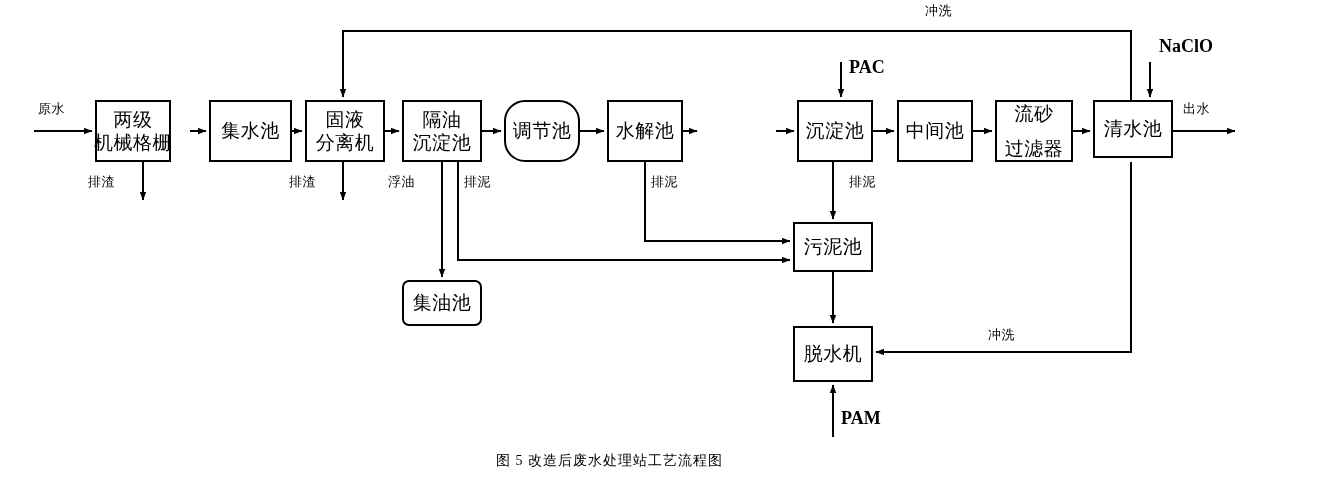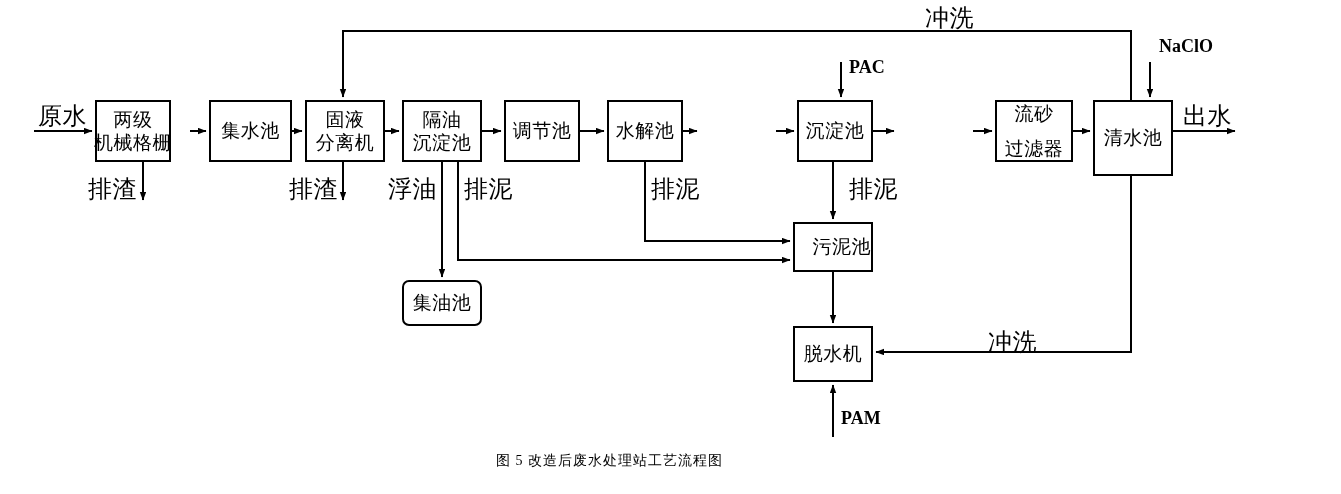--- a/index.html
+++ b/index.html
@@ -37,21 +37,21 @@
     font-size: 19px;
     line-height: 1.22;
     color: #000000;
     letter-spacing: 0.5px;
     z-index: 3;
   }
   .node span { display: block; white-space: nowrap; }
   .edge-label {
     position: absolute;
     font-family: Liberation Serif, serif;
-    font-size: 24px;
+    font-size: 13px;
     color: #000000;
     white-space: nowrap;
     letter-spacing: 0.5px;
     z-index: 4;
   }
   .edge-label.lat {
     font-family: "Liberation Serif", "DejaVu Serif", serif;
     font-weight: bold;
     font-size: 18px;
     letter-spacing: 0;
@@ -135,48 +135,51 @@
   <div class="node" style="left:305px; top:100px; width:80px; height:62px;">
     <span>固液</span>
     <span>分离机</span>
   </div>
 
   <div class="node" style="left:402px; top:100px; width:80px; height:62px;">
     <span>隔油</span>
     <span>沉淀池</span>
   </div>
 
-  <div class="node" style="left:504px; top:100px; width:76px; height:62px;">
+  <div class="node" style="left:504px; top:100px; width:76px; height:62px;border-radius:21px;">
     <span>调节池</span>
   </div>
 
   <div class="node" style="left:607px; top:100px; width:76px; height:62px;">
     <span>水解池</span>
   </div>
 
 
   <div class="node" style="left:797px; top:100px; width:76px; height:62px;">
     <span>沉淀池</span>
   </div>
 
+  <div class="node" style="left:897px; top:100px; width:76px; height:62px;">
+    <span>中间池</span>
+  </div>
 
   <div class="node" style="left:995px; top:100px; width:78px; height:62px;gap:12px;">
     <span>流砂</span>
     <span>过滤器</span>
   </div>
 
-  <div class="node" style="left:1093px; top:100px; width:80px; height:76px;">
+  <div class="node" style="left:1093px; top:100px; width:80px; height:58px;">
     <span>清水池</span>
   </div>
 
   <div class="node" style="left:402px; top:280px; width:80px; height:46px;border-radius:7px;">
     <span>集油池</span>
   </div>
 
-  <div class="node" style="left:793px; top:222px; width:80px; height:50px;align-items:flex-end;">
+  <div class="node" style="left:793px; top:222px; width:80px; height:50px;">
     <span>污泥池</span>
   </div>
 
   <div class="node" style="left:793px; top:326px; width:80px; height:56px;">
     <span>脱水机</span>
   </div>
 
   <div class="edge-label" style="left:38px; top:100px;">原水</div>
 
   <div class="edge-label" style="left:1183px; top:100px;">出水</div>

